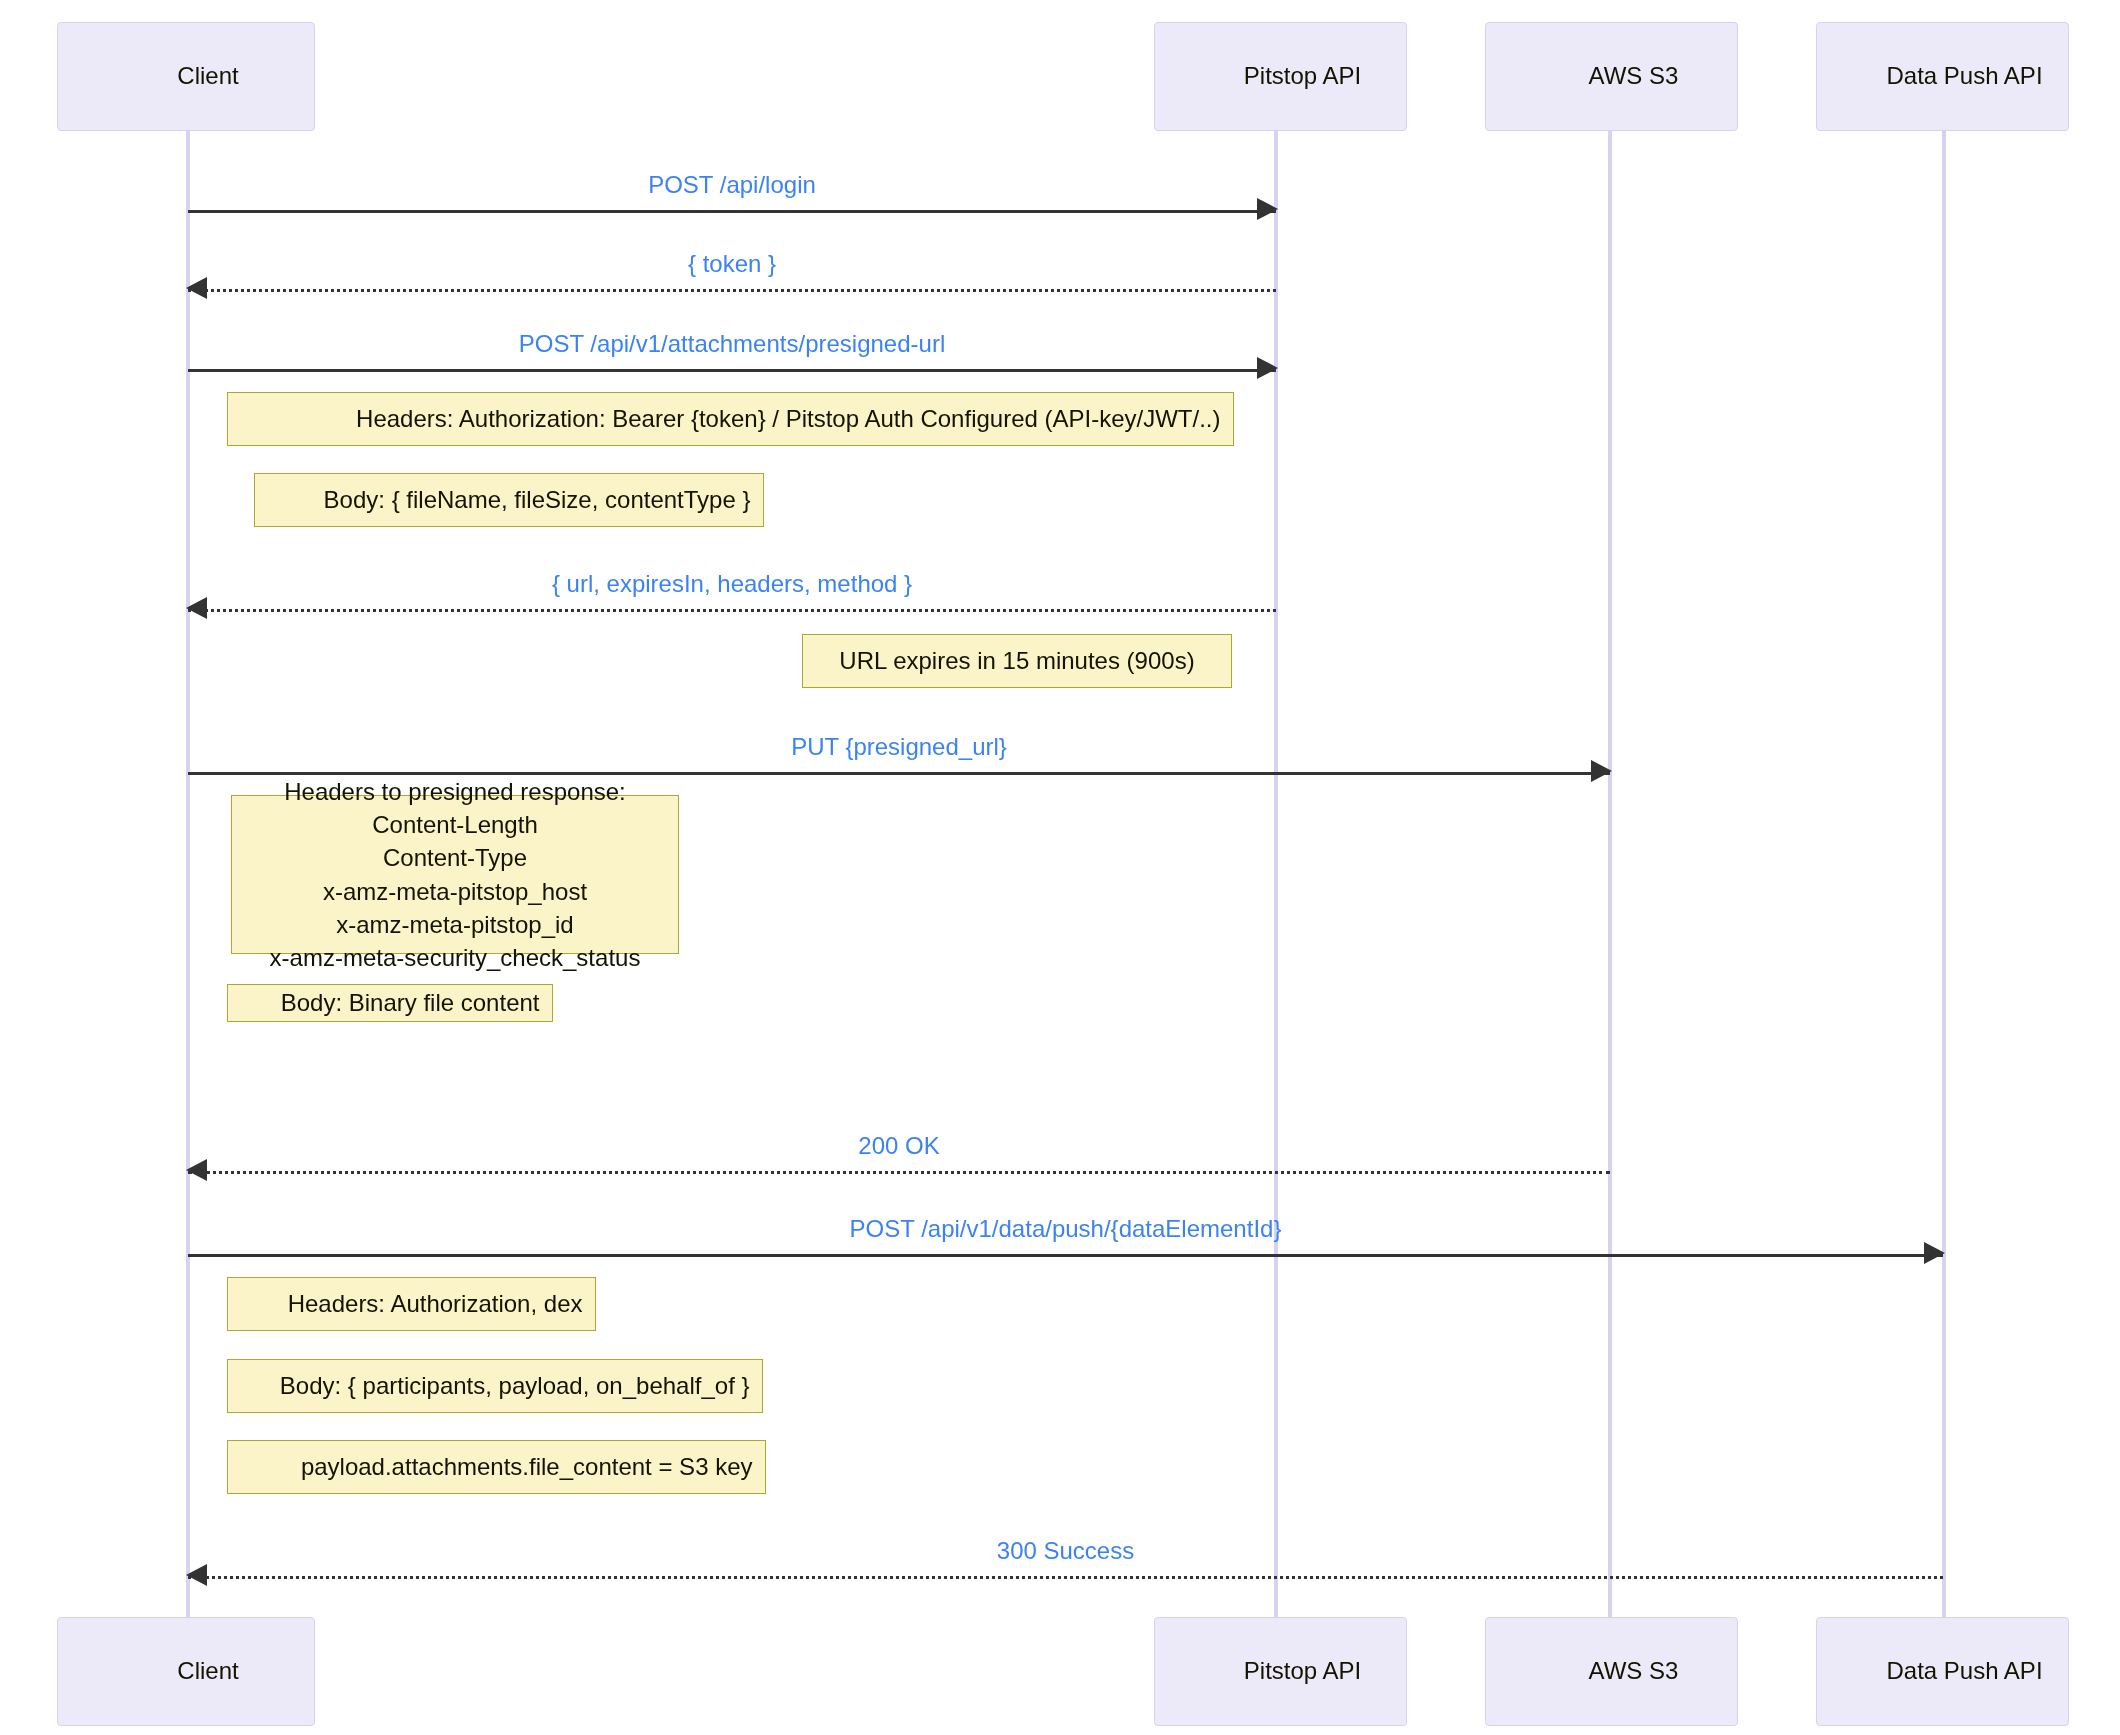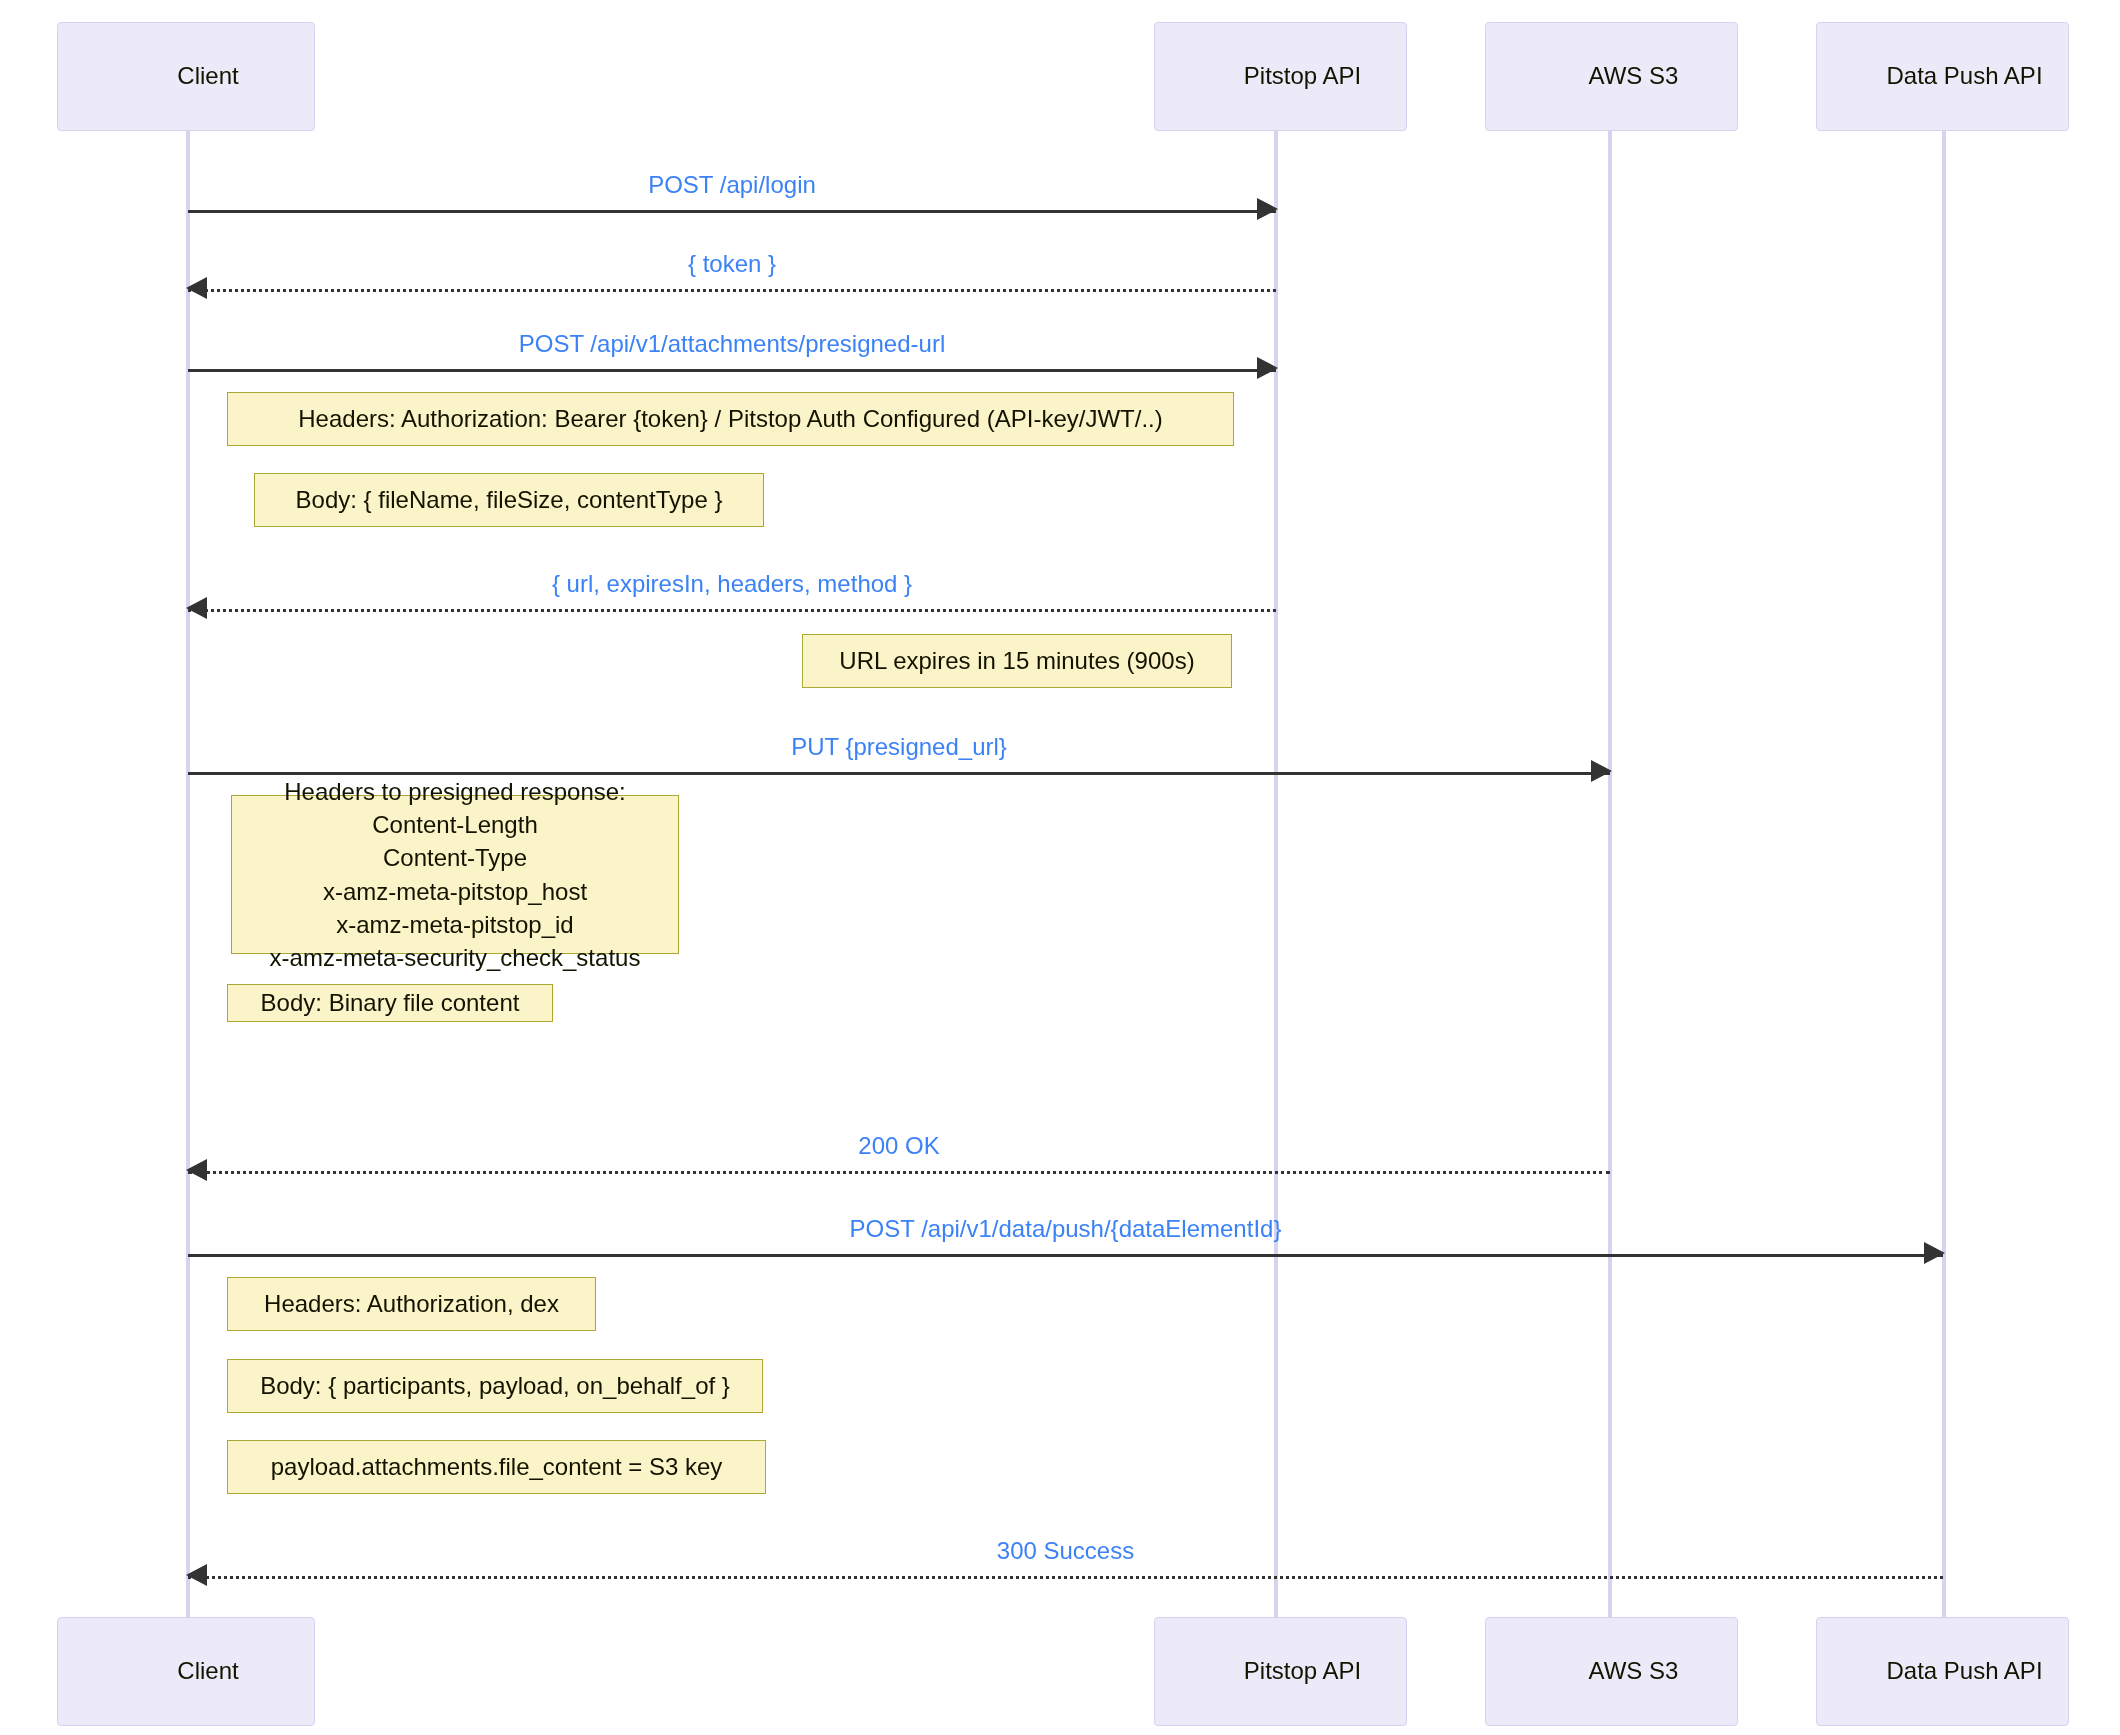--- a/index.html
+++ b/index.html
@@ -93,21 +93,21 @@
     background: #FAF4C8;
     border: 1.8px solid #AAAA33;
     display: flex;
     align-items: center;
     font-size: 24px;
     color: #131300;
     line-height: 1.38;
     padding: 9px 12.5px;
   }
   .note.left-align {
-    justify-content: center;
+    justify-content: flex-end;
     text-align: left;
   }
   .note.center-align {
     justify-content: center;
     text-align: center;
   }
   .note span { display: block; white-space: pre-line; }
 </style>
 </head>
 <body>

